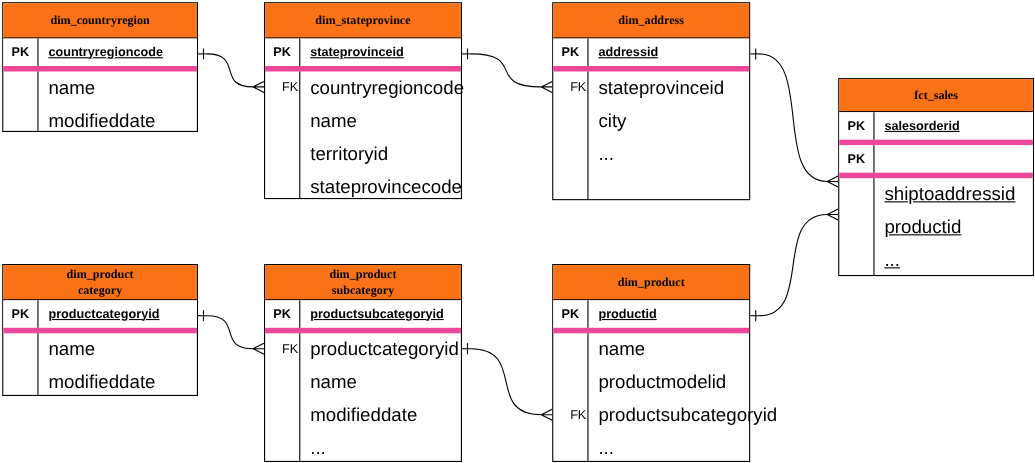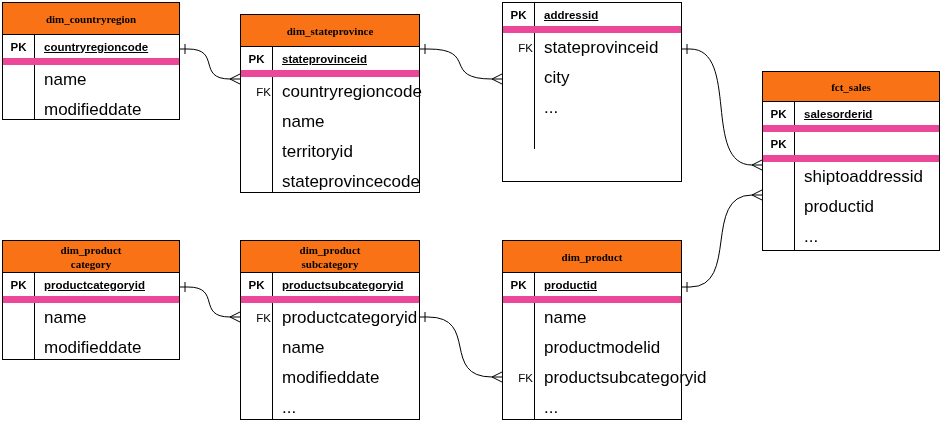--- a/index.html
+++ b/index.html
@@ -38,21 +38,21 @@
     background: #f97316;
     font-family: Liberation Serif, serif;
   }
   .attr-row {
     display: flex;
     box-sizing: border-box;
     height: 30px;
     background: #ffffff;
   }
   .attr-row.divided {
-    border-bottom: 7px solid #ec4899;
+    border-bottom: 5px solid #ec4899;
   }
   .attr-key {
     width: 32px;
     min-width: 32px;
     box-sizing: border-box;
     border-right: 1px solid #000000;
     display: flex;
     align-items: center;
     justify-content: center;
     font-size: 11.5px;
@@ -160,39 +160,40 @@
           <div class="attr-name pk">countryregioncode</div>
         </div>
         <div class="body-group" style="height: 54px;">
           <div class="group-key"></div>
           <div class="group-fields">
             <div class="body-field">name</div>
             <div class="body-field">modifieddate</div>
           </div>
         </div>
       </div>
-      <div class="entity" style="left: 240px; top: 14px; width: 180px; height: 179px;">
+      <div class="entity" style="left: 240px; top: 2px; width: 180px; height: 179px;">
         <div class="entity-title" style="height: 32px;">dim_stateprovince</div>
         <div class="attr-row divided">
           <div class="attr-key">PK</div>
           <div class="attr-name pk">stateprovinceid</div>
         </div>
         <div class="body-group" style="height: 115px;">
           <div class="group-key">
             <span style="top: 9px;">FK</span>
           </div>
           <div class="group-fields">
             <div class="body-field">countryregioncode</div>
             <div class="body-field">name</div>
             <div class="body-field">territoryid</div>
             <div class="body-field">stateprovincecode</div>
           </div>
         </div>
       </div>
       <div class="entity" style="left: 502px; top: 2px; width: 180px; height: 180px;">
+        <div class="entity-title" style="height: 32px;">dim_address</div>
         <div class="attr-row divided">
           <div class="attr-key">PK</div>
           <div class="attr-name pk">addressid</div>
         </div>
         <div class="body-group" style="height: 116px;">
           <div class="group-key">
             <span style="top: 9px;">FK</span>
           </div>
           <div class="group-fields">
             <div class="body-field">stateprovinceid</div>
@@ -203,21 +204,21 @@
       </div>
       <div class="entity" style="left: 762px; top: 71px; width: 178px; height: 180px;">
         <div class="entity-title" style="height: 30px;">fct_sales</div>
         <div class="attr-row divided">
           <div class="attr-key">PK</div>
           <div class="attr-name pk">salesorderid</div>
         </div>
         <div class="attr-row divided">
           <div class="attr-key">PK</div>
         </div>
-        <div class="body-group" style="height: 88px;">
+        <div class="body-group" style="height: 88px; text-decoration: underline;">
           <div class="group-key"></div>
           <div class="group-fields">
             <div class="body-field">shiptoaddressid</div>
             <div class="body-field">productid</div>
             <div class="body-field">...</div>
           </div>
         </div>
       </div>
       <div class="entity" style="left: 2px; top: 240px; width: 178px; height: 120px;">
         <div class="entity-title" style="height: 32px;">dim_product

